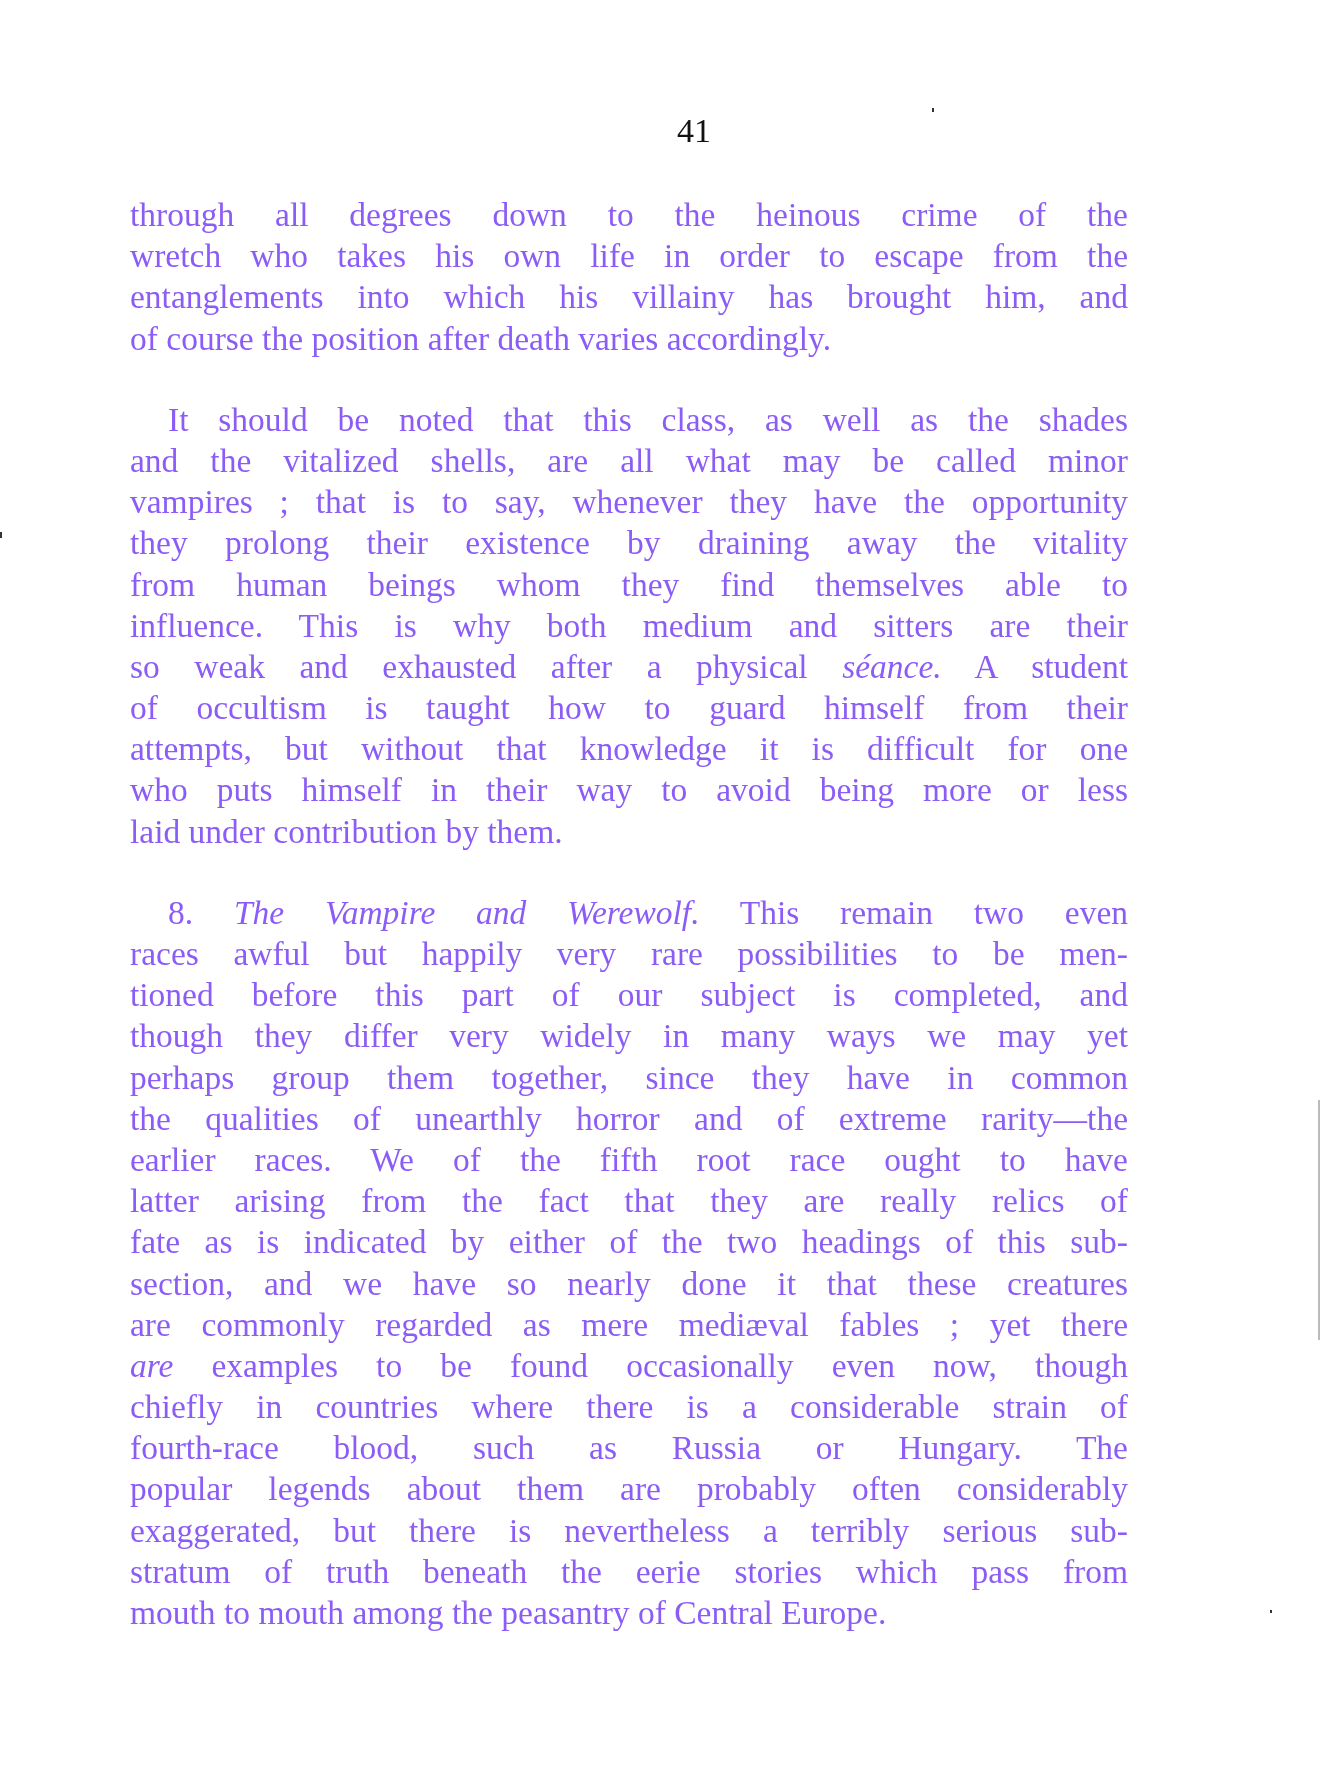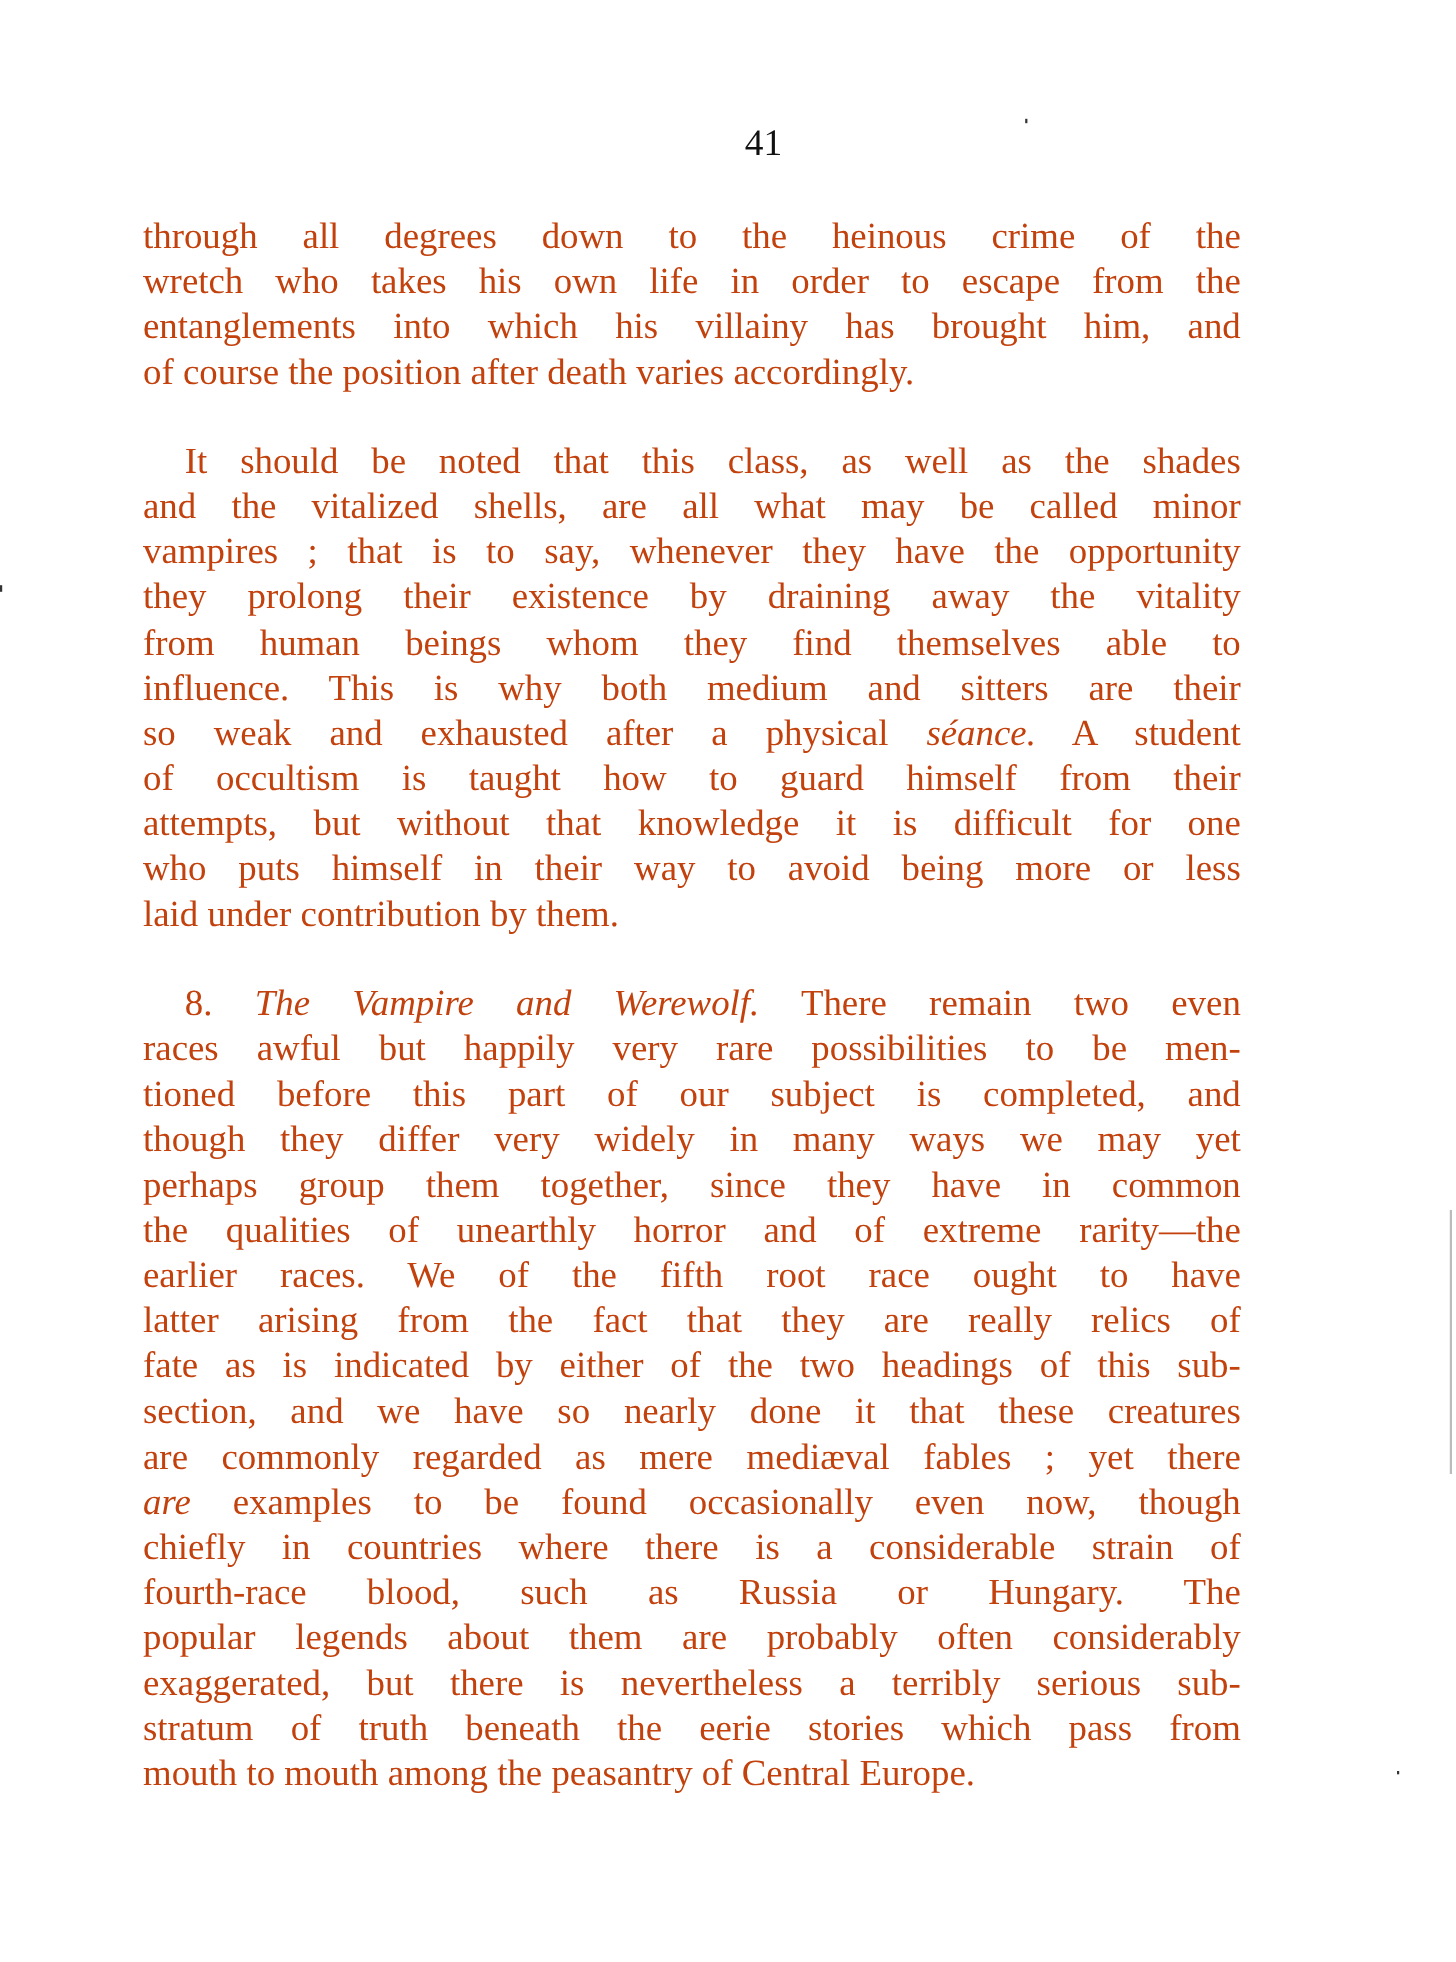--- a/index.html
+++ b/index.html
@@ -5,21 +5,21 @@
   html, body { margin: 0; padding: 0; background: #ffffff; }
   body { width: 1324px; height: 1784px; position: relative; overflow: hidden; }
   .page { position: absolute; left: 0; top: 0; width: 1324px; height: 1784px; background: #fff; }
   .page-number {
     position: absolute; top: 112px; left: 0; width: 1324px; text-align: center;
     font-family: "Liberation Serif", "DejaVu Serif", serif; font-size: 34px; color: #111; margin-left: 32px;
   }
   .body-text {
     position: absolute; left: 130px; top: 194px; width: 998px;
     font-family: "Liberation Serif", "DejaVu Serif", serif;
-    font-size: 33.5px; line-height: 41.2px; color: #c2410c;
+    font-size: 33.5px; line-height: 41.2px; color: #8b5cf6;
   }
   .line { display: block; text-align: justify; text-align-last: justify; white-space: nowrap; height: 41.2px; }
   .line.last { text-align-last: left; }
   .indent { padding-left: 38px; margin-top: 40px; }
   .it { font-style: italic; }
   .mark { position: absolute; background: #333; }
 </style>
 </head>
 <body>
 
@@ -39,21 +39,21 @@
         <span class="line"><span>they prolong their existence by draining away the vitality</span></span>
         <span class="line"><span>from human beings whom they find themselves able to</span></span>
         <span class="line"><span>influence.  This is why both medium and sitters are their</span></span>
         <span class="line"><span>so weak and exhausted after a physical </span><span class="it">séance.</span><span>  A student</span></span>
         <span class="line"><span>of occultism is taught how to guard himself from their</span></span>
         <span class="line"><span>attempts, but without that knowledge it is difficult for one</span></span>
         <span class="line"><span>who puts himself in their way to avoid being more or less</span></span>
         <span class="line last"><span>laid under contribution by them.</span></span>
       </div>
       <div>
-        <span class="line indent"><span>8. </span><span class="it">The Vampire and Werewolf.</span><span>  There remain two even</span></span>
+        <span class="line indent"><span>8. </span><span class="it">The Vampire and Werewolf.</span><span>  This remain two even</span></span>
         <span class="line"><span>races awful but happily very rare possibilities to be men-</span></span>
         <span class="line"><span>tioned before this part of our subject is completed, and</span></span>
         <span class="line"><span>though they differ very widely in many ways we may yet</span></span>
         <span class="line"><span>perhaps group them together, since they have in common</span></span>
         <span class="line"><span>the qualities of unearthly horror and of extreme rarity—the</span></span>
         <span class="line"><span>earlier races.  We of the fifth root race ought to have</span></span>
         <span class="line"><span>latter arising from the fact that they are really relics of</span></span>
         <span class="line"><span>fate as is indicated by either of the two headings of this sub-</span></span>
         <span class="line"><span>section, and we have so nearly done it that these creatures</span></span>
         <span class="line"><span>are commonly regarded as mere mediæval fables ; yet there</span></span>

